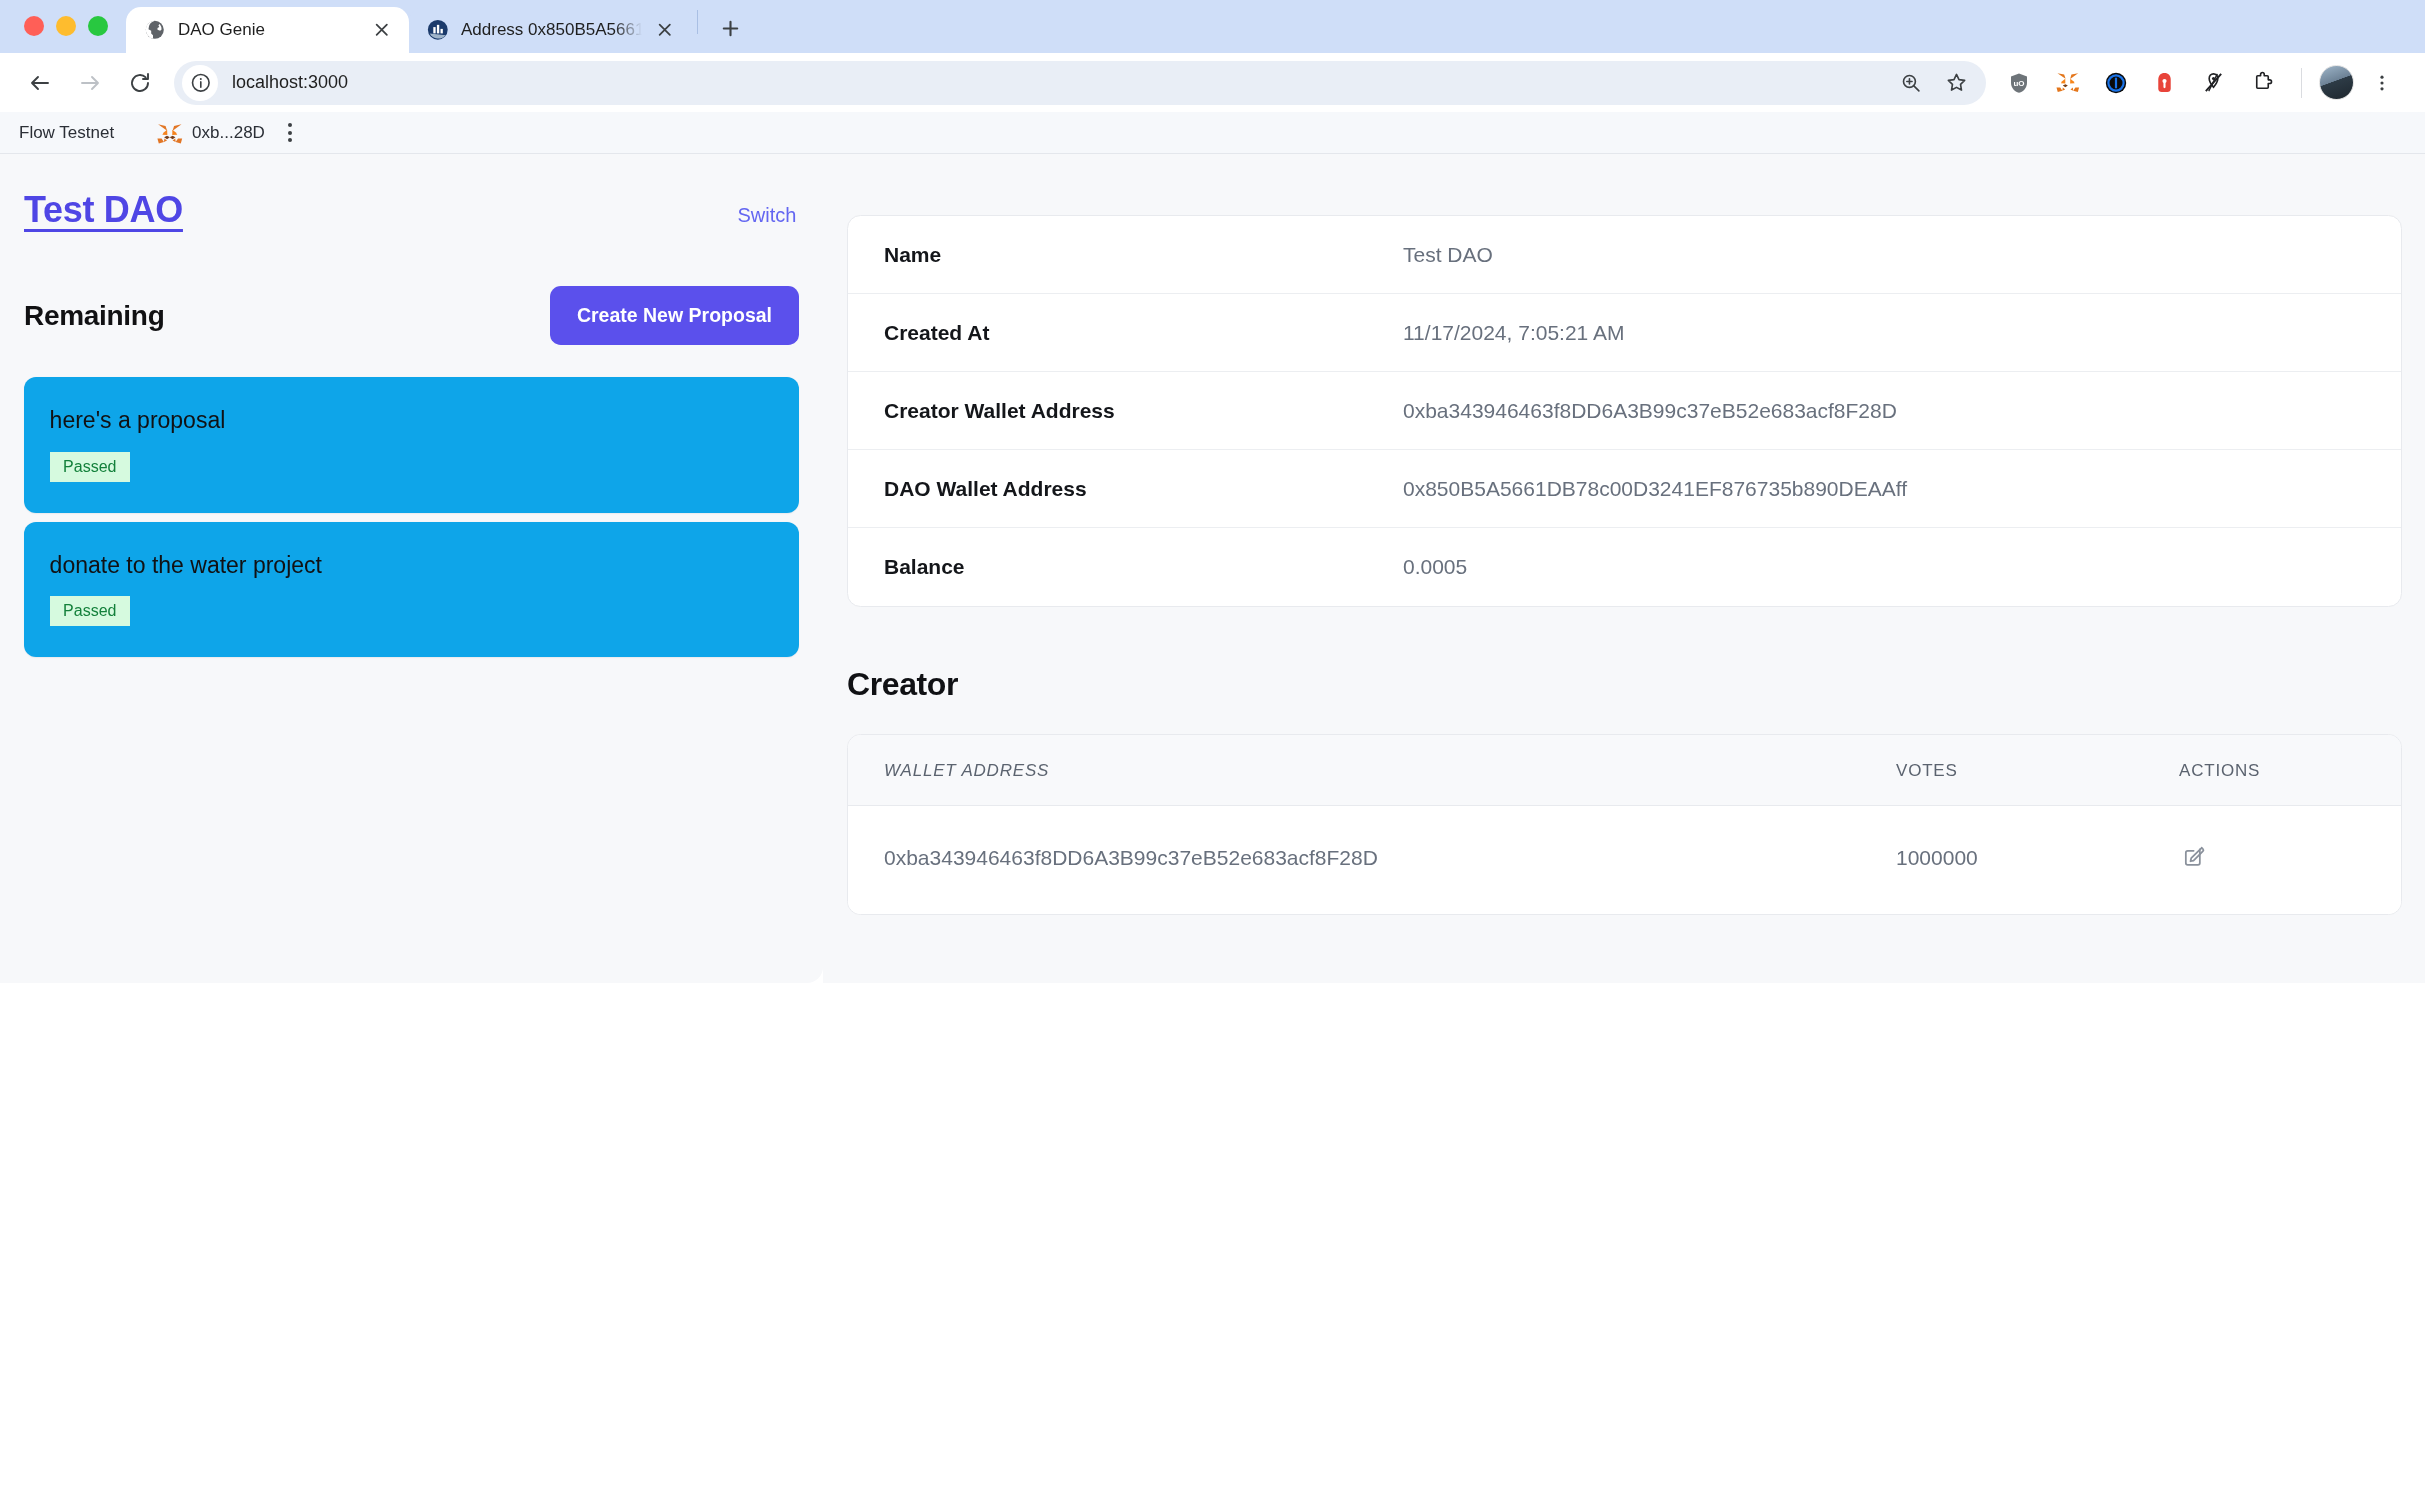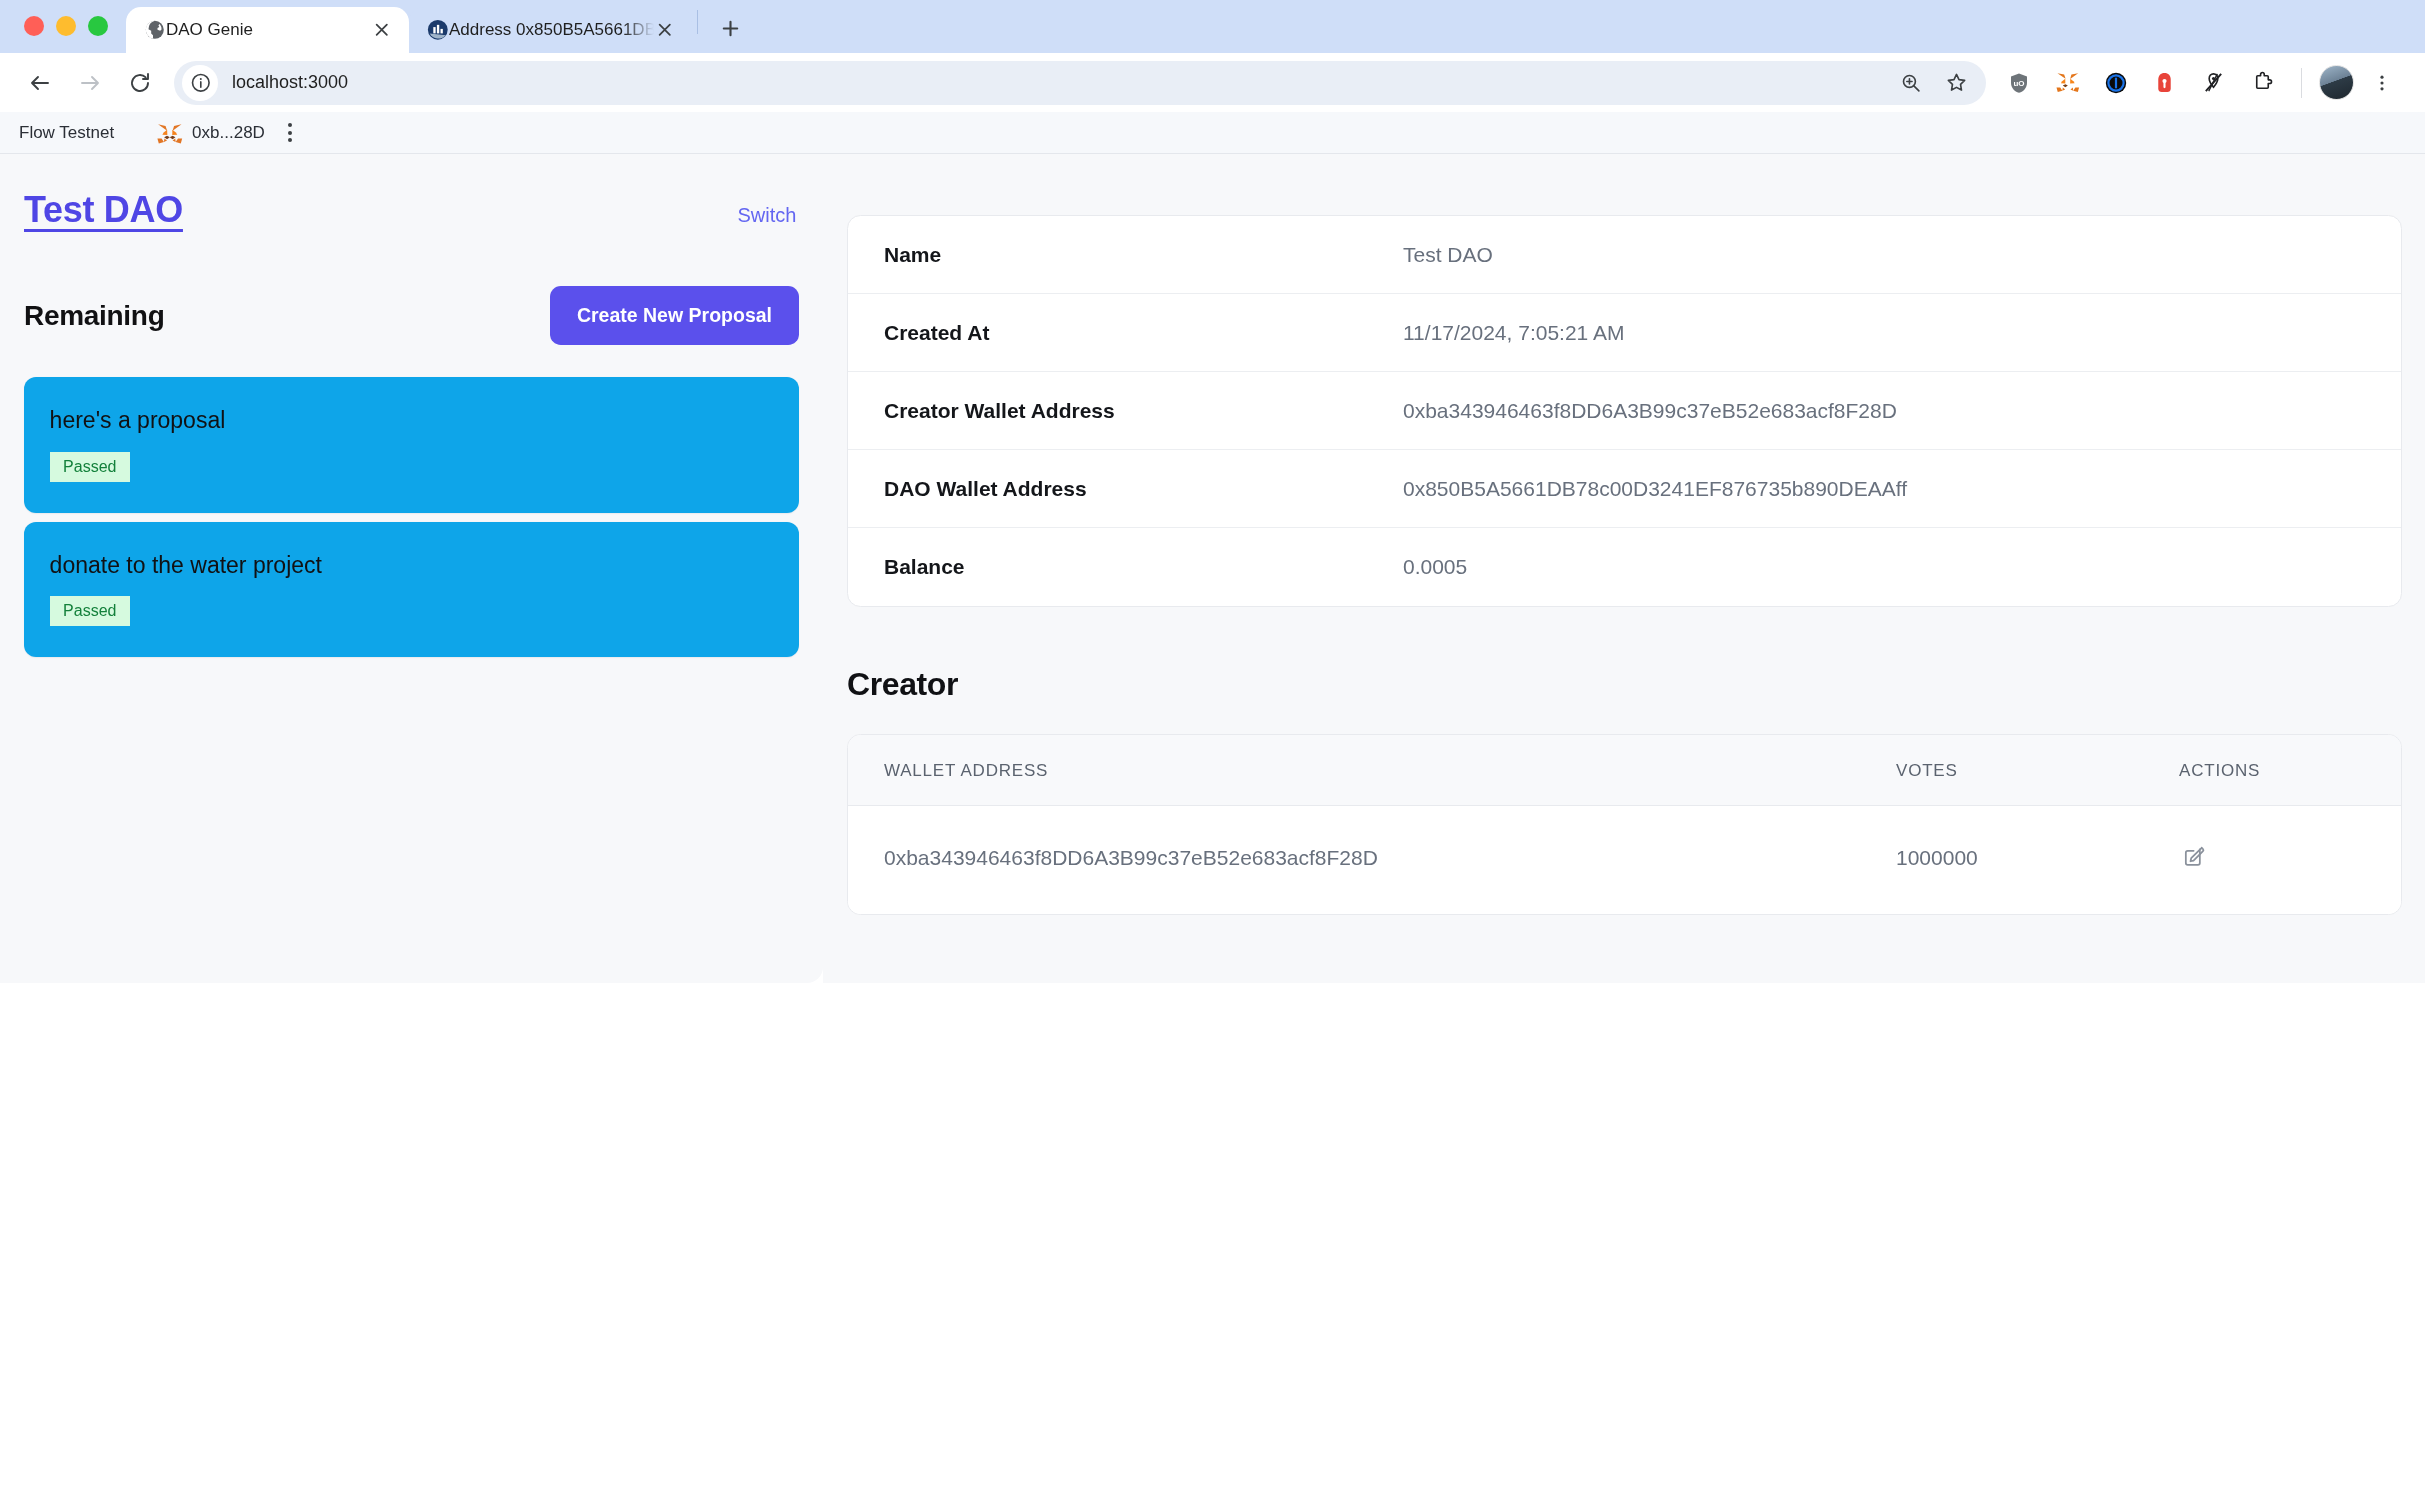--- a/index.html
+++ b/index.html
@@ -30,20 +30,21 @@
   .dot.red { background: #ff5f57; }
   .dot.yellow { background: #febc2e; }
   .dot.green { background: #28c840; }
 
   .tabs { display: flex; align-items: flex-end; margin-left: 108px; height: 53px; }
   .tab {
     height: 46px;
     display: flex; align-items: center;
     padding: 0 15px 0 17.5px;
     border-radius: 15px 15px 0 0;
+    gap: 12px;
     position: relative;
   }
   .tab.active { background: #ffffff; width: 283px; }
   .tab.inactive { background: #cfdef8; width: 283px; }
   .tab-fav { width: 23px; height: 23px; flex: 0 0 23px; display:flex; align-items:center; justify-content:center;}
   .tab-title {
     font-size: 17px; color: #1f1f1f; white-space: nowrap;
     overflow: hidden; flex: 1;
     mask-image: linear-gradient(to right, #000 85%, transparent 100%);
     -webkit-mask-image: linear-gradient(to right, #000 85%, transparent 100%);
@@ -158,21 +159,21 @@
   .votes-line { font-size: 20px; color: #4b515c; margin-top: 19px; }
   .votes-line .num { color: #16a34a; }
   .votes-line .total { color: #9aa1ad; }
 
   table.members { width: 100%; border-collapse: collapse; }
   table.members thead th {
     background: #f8f9fb; text-align: left;
     font-size: 17px; font-weight: 400; letter-spacing: 0.8px;
     color: #5b636f; padding: 25.6px 0 24px 0; border-bottom: 0.7px solid #e8eaee;
   }
-  table.members thead th:first-child { padding-left: 36px; }
+  table.members thead th:first-child { padding-left: 36px; font-style: italic; }
   table.members thead th.c-votes { width: 283px; }
   table.members thead th.c-actions { width: 222px; }
   table.members tbody td {
     font-size: 21px; color: #68707d; padding: 35px 0 39px 0; background:#fff;
   }
   table.members tbody td:first-child { padding-left: 36px; }
   .edit-btn { width: 30px; height: 30px; display:inline-flex; align-items:center; justify-content:center; color:#8a919c; cursor:pointer; }
 </style>
 </head>
 <body>

